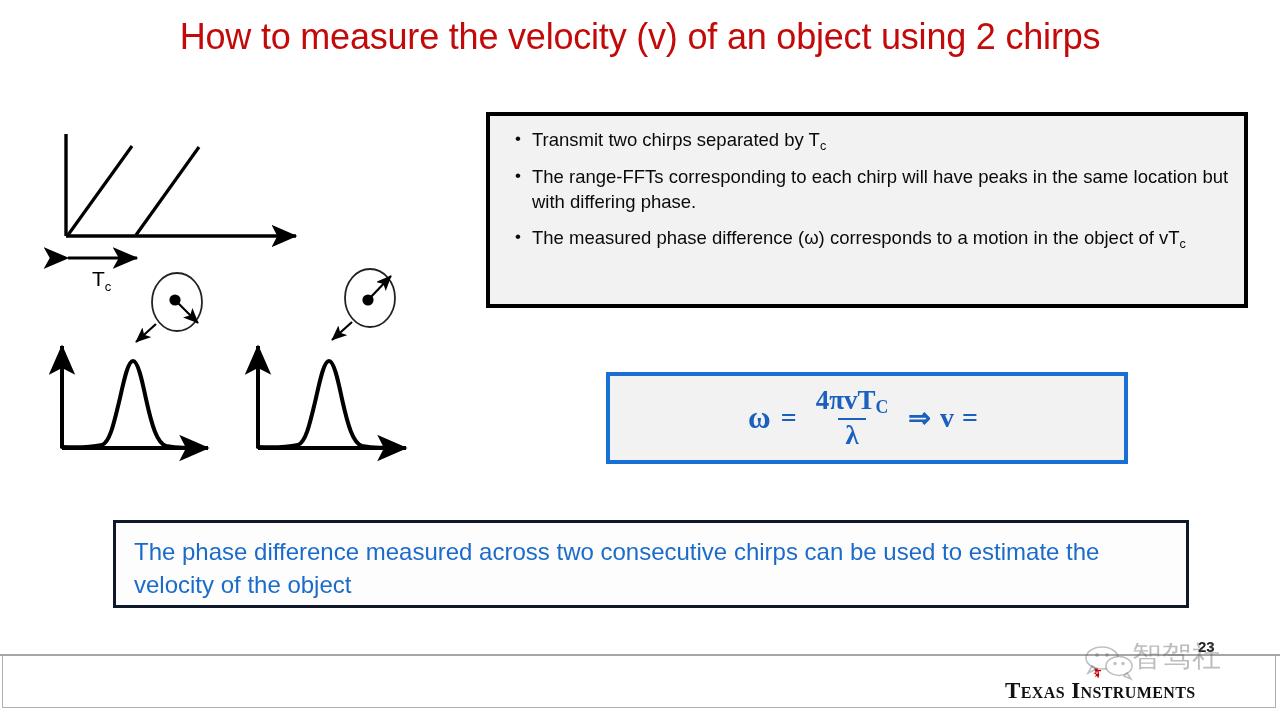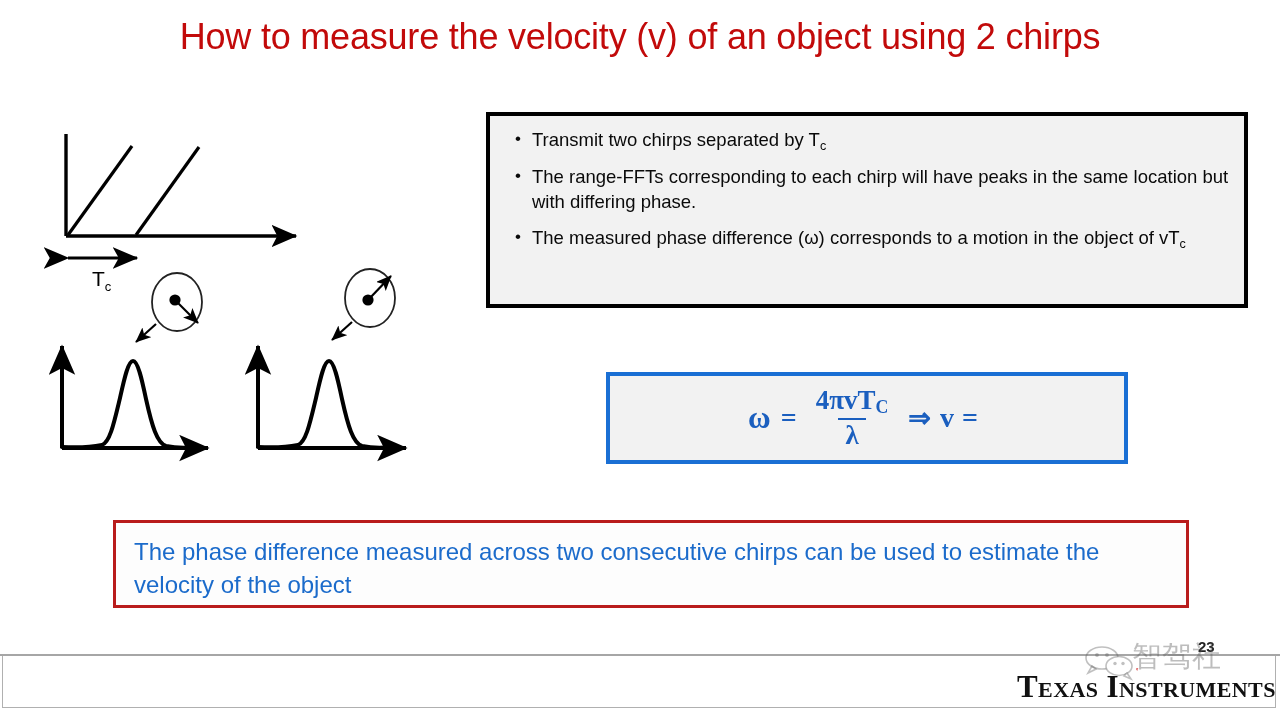--- a/index.html
+++ b/index.html
@@ -110,21 +110,21 @@
 
   
   #conclusion-panel {
     position: absolute;
     left: 113px;
     top: 520px;
     width: 1076px;
     height: 88px;
     box-sizing: border-box;
     background: #FDFDFD;
-    border: 3px solid #b91c1c;
+    border: 3px solid #0f172a;
     padding: 12px 18px;
     color: #1B6BCB;
     font-size: 24px;
     line-height: 1.38;
   }
 
   
   #diagram {
     position: absolute;
     left: 40px;
@@ -156,24 +156,24 @@
     position: absolute;
     left: 998px;
     top: 668px;
     display: flex;
     align-items: center;
     height: 34px;
     flex-direction: column;
   }
   #ti-logo .ti-mark { width: 36px; height: 32px; }
   #ti-logo .ti-word {
-    margin-left: 19px;
+    margin-left: 7px;
     font-family: "Liberation Serif", serif;
     font-weight: bold;
-    font-size: 31px;
+    font-size: 23px;
     letter-spacing: 0.4px;
     color: #111111;
     font-variant: small-caps;
     line-height: 1;
   }
   #page-number {
     position: absolute;
     left: 1198px;
     top: 638px;
     font-size: 15px;

